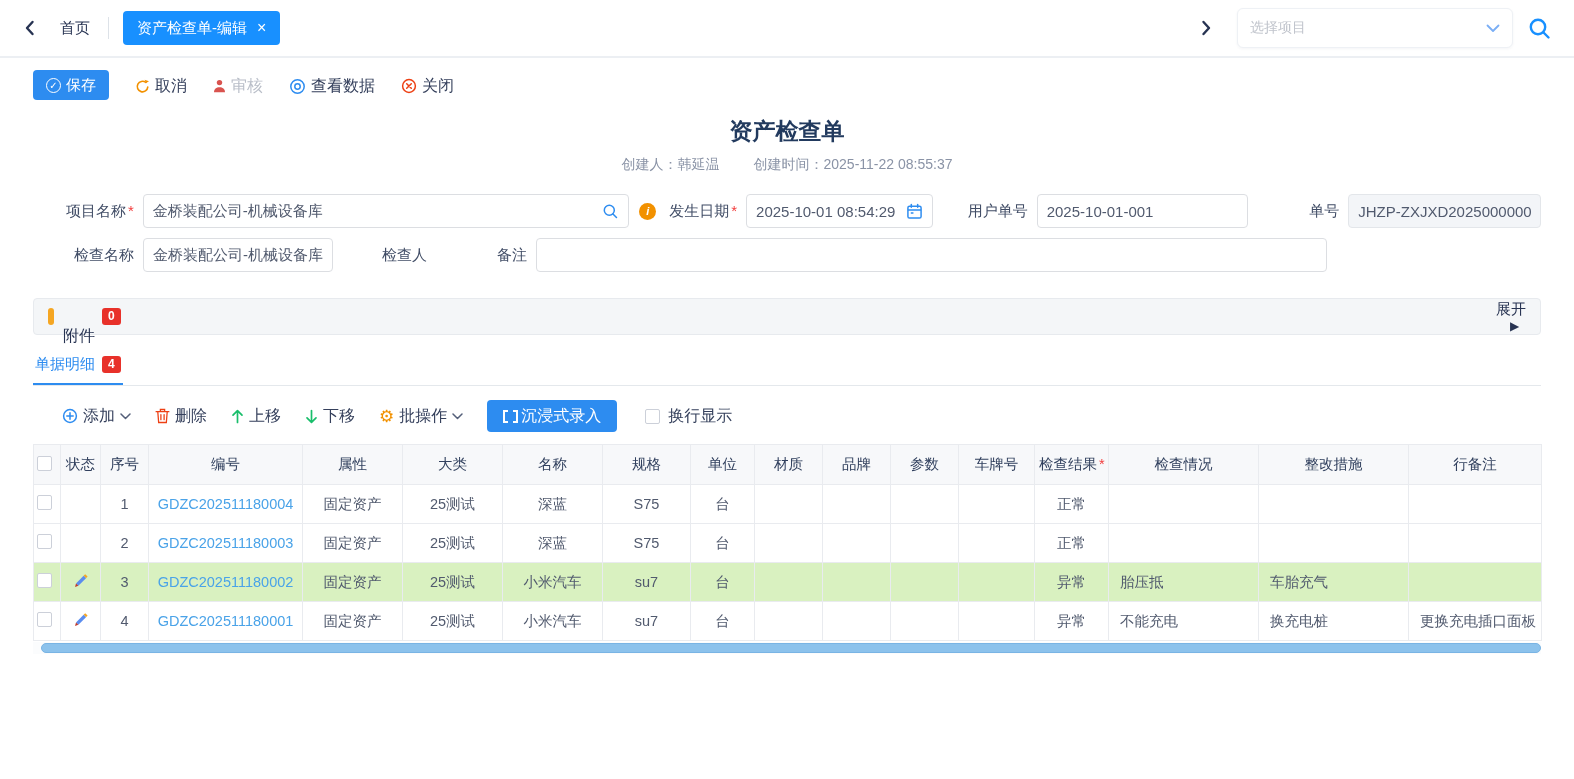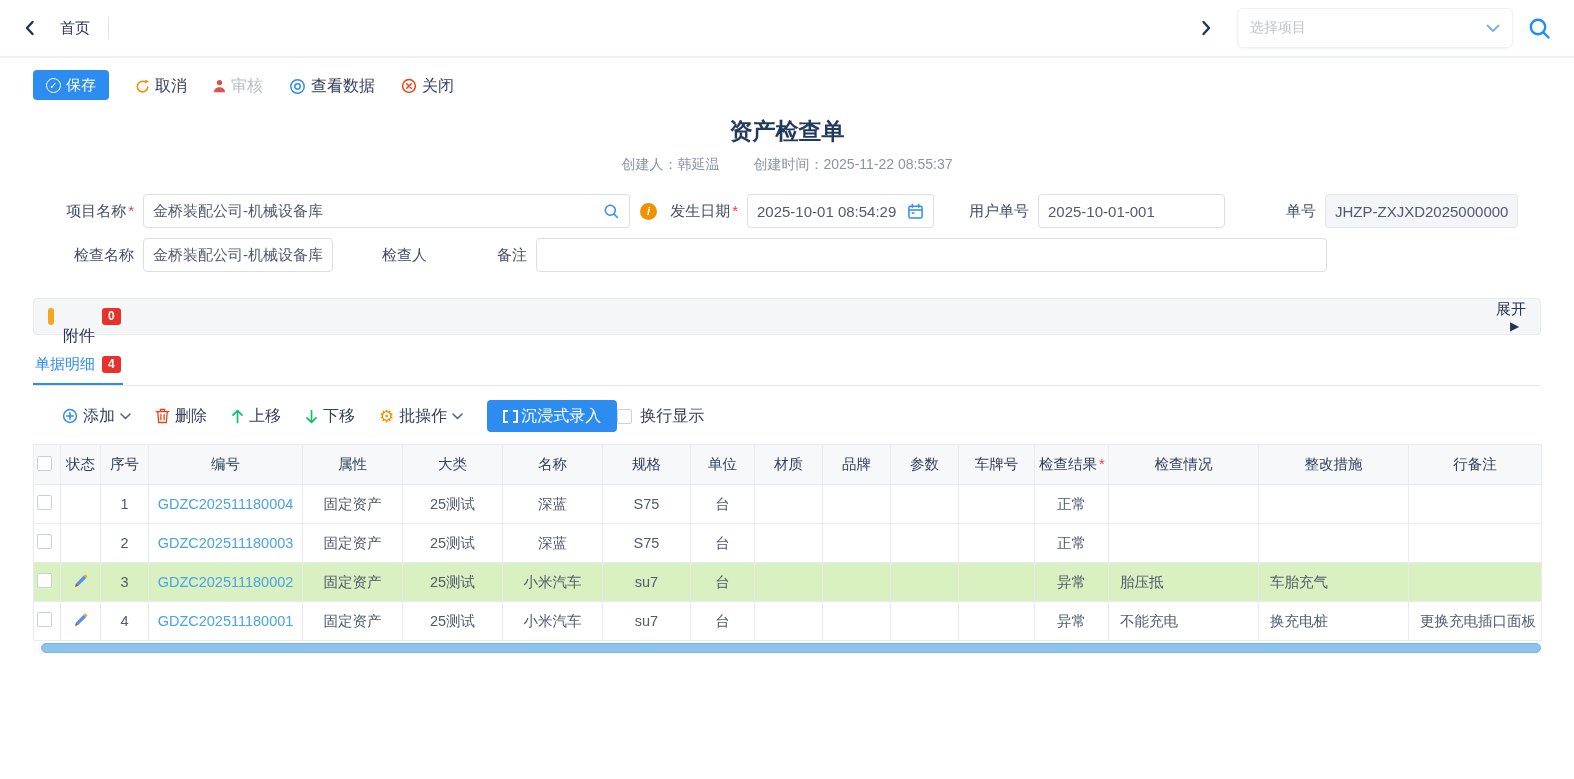--- a/index.html
+++ b/index.html
@@ -60,21 +60,21 @@
     font-family:"Liberation Sans",sans-serif; background:transparent;
   }
   .iwrap.disabled { background:#f3f5f8; border-color:#e3e6ea; }
   .iwrap .in-icon { display:inline-flex; margin-left:6px; cursor:pointer; }
   .w-l1 { width:110px; } .w-i1 { width:487px; }
   .info-dot { width:17px; height:17px; border-radius:50%; background:#f29100; color:#fff;
     display:inline-flex; align-items:center; justify-content:center; font-size:11px; font-weight:bold;
     margin-left:10px; font-style:italic; }
   .info-dot::after { content:"i"; }
   .w-l2 { width:88px; margin-left:2px; } .w-i2 { width:187px; }
-  .w-l3 { width:104px; } .w-i3 { width:187px;justify-content:flex-end; }
+  .w-l3 { width:104px; } .w-i3 { width:212px;justify-content:flex-end; }
   .w-l4 { width:100px; } .w-i4 { width:193px; }
   .w-l5 { width:110px; } .w-i5 { width:190px; }
   .w-l6 { width:103px; } .w-i6 { width:203px; }
   .w-l7 { width:100px; } .w-i7 { width:791px; }
   
   .attach-bar {
     margin:26px 33px 0 33px; height:37px; background:#f4f6f8; border:1px solid #e7eaee;
     border-radius:4px; display:flex; align-items:center; padding:0 14px;
   }
   .orange-pill { width:6px; height:17px; background:#f5a623; border-radius:3px; margin-right:9px; }
@@ -89,21 +89,21 @@
   .detail-tab { display:inline-flex; align-items:center; padding:4px 2px 9px 2px;
     border-bottom:2px solid #2d8cf0; color:#2d8cf0; font-size:15px; cursor:pointer; }
   
   .grid-toolbar { display:flex; align-items:center; margin:14px 0 0 62px; height:32px; }
   .gt-item { display:inline-flex; align-items:center; color:#35405c; font-size:16px; cursor:pointer; margin-right:24px; }
   .gt-item .ticon { margin-right:5px; display:inline-flex; }
   .gt-item .dd { margin-left:5px; display:inline-flex; }
   .gear { color:#f29100; font-size:17px; margin-right:5px; }
   .btn-immersive {
     background:#2d8cf0; color:#fff; border:none; border-radius:4px; height:32px; padding:0 16px;
-    font-size:16px; display:inline-flex; align-items:center; cursor:pointer; 
+    font-size:16px; display:inline-flex; align-items:center; cursor:pointer; margin-right:28px;
     font-family:"Liberation Sans",sans-serif;
   }
   .brackets { display:inline-flex; margin-right:3px; }
   .br { width:5px; height:13px; border-top:2px solid #fff; border-bottom:2px solid #fff; }
   .br.l { border-left:2px solid #fff; margin-right:5px; }
   .br.r { border-right:2px solid #fff; }
   .cb { width:15px; height:15px; border:1px solid #ccd0d9; border-radius:2px; background:#fff;
     display:inline-block; cursor:pointer; flex:none; }
   .wrap-check { display:inline-flex; align-items:center; color:#35405c; font-size:16px; }
   .wrap-check .cb { margin-right:8px; }
@@ -130,20 +130,24 @@
 <body>
 
 <div class="topbar">
   <span class="chev-btn">
     <svg width="11" height="16" viewBox="0 0 11 16">
         <path d="M8.5 2 L3 8 L8.5 14" fill="none" stroke="#273352" stroke-width="2.4" stroke-linecap="round" stroke-linejoin="round"></path>
       </svg>
   </span>
   <span class="home-tab">首页</span>
   <span class="tab-divider"></span>
+  <div class="active-tab">
+    <span>资产检查单-编辑</span>
+    <span class="tab-close">×</span>
+  </div>
   <span class="topbar-spacer"></span>
   <span class="chev-btn">
     <svg width="11" height="16" viewBox="0 0 11 16">
         <path d="M2.5 2 L8 8 L2.5 14" fill="none" stroke="#273352" stroke-width="2.4" stroke-linecap="round" stroke-linejoin="round"></path>
       </svg>
   </span>
   <div class="proj-select">
     <span class="ph">选择项目</span>
     <span>
       <svg width="14" height="9" viewBox="0 0 14 9">

